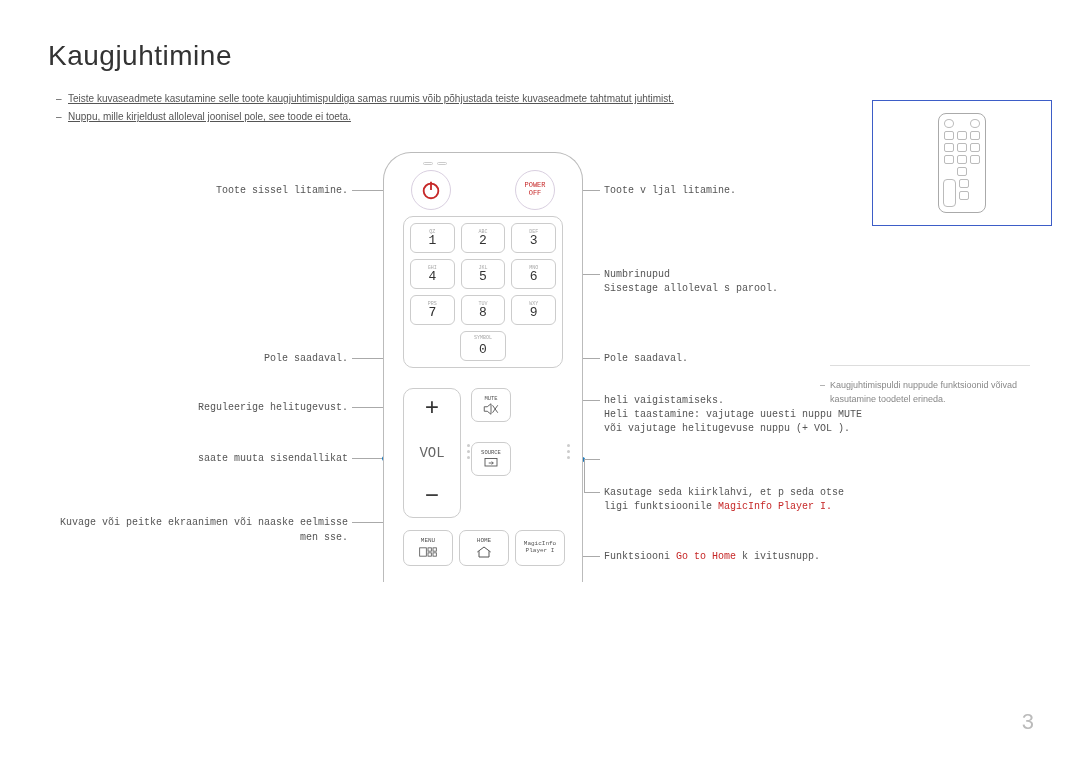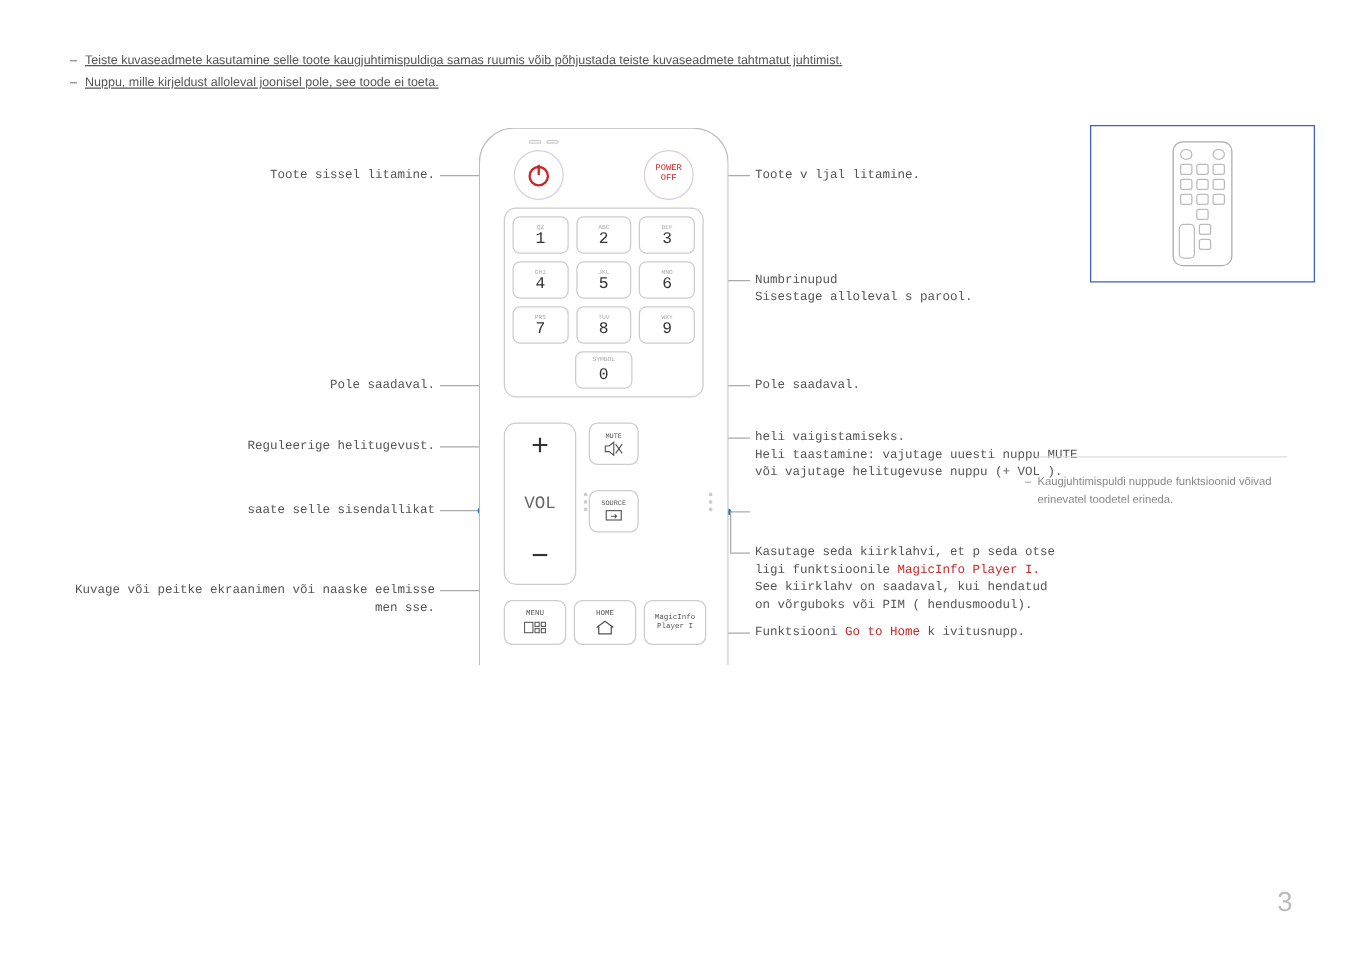--- a/index.html
+++ b/index.html
@@ -53,20 +53,21 @@
   .mini .mv { width:14px; height:28px; border:0.8px solid #bbb; border-radius:4px; }
   .note { position:absolute; right:60px; top:365px; width:190px; font-size:9px; color:#888; line-height:1.5; padding-top:14px; }
   .note::before { content:""; position:absolute; top:0; left:0; right:-10px; border-top:0.5px solid #ddd; }
   .pnum { position:absolute; right:46px; bottom:28px; font-size:22px; color:#bbb; font-weight:300; }
   .highlight { color:#c62828; }
 </style>
 </head>
 <body>
 
 <div class="page">
+  <h1>Kaugjuhtimine</h1>
   <ul class="intro">
     <li>Teiste kuvaseadmete kasutamine selle toote kaugjuhtimispuldiga samas ruumis võib põhjustada teiste kuvaseadmete tahtmatut juhtimist.</li>
     <li>Nuppu, mille kirjeldust alloleval joonisel pole, see toode ei toeta.</li>
   </ul>
 
   <div class="thumb">
     <div class="mini">
       <div class="mr">
           <div class="mc r"></div>
           <div style="width:10px"></div>
@@ -100,21 +101,21 @@
         </div>
     </div>
   </div>
 
   <div class="main">
 
     <div class="left-col">
       <div class="label" style="top:32px">Toote sissel litamine.</div>
       <div class="label" style="top:200px">Pole saadaval.</div>
       <div class="label" style="top:249px">Reguleerige helitugevust.</div>
-      <div class="label" style="top:300px">saate selle sisendallikat</div>
+      <div class="label" style="top:300px">saate muuta sisendallikat</div>
       <div class="label" style="top:363px; line-height:1.5;">Kuvage või peitke ekraanimen  või naaske eelmisse men sse.</div>
     </div>
 
     <div class="leader" style="left:304px; top:38px; width:48px"></div>
       <div class="dot" style="left:352px; top:35.5px"></div>
     <div class="leader" style="left:304px; top:206px; width:48px"></div>
       <div class="dot" style="left:352px; top:203.5px"></div>
     <div class="leader" style="left:304px; top:255px; width:48px"></div>
       <div class="dot" style="left:352px; top:252.5px"></div>
     <div class="leader" style="left:304px; top:306px; width:30px"></div>
@@ -126,21 +127,20 @@
       <div class="rlabel" style="top:32px">Toote v ljal litamine.</div>
       <div class="rlabel" style="top:116px">
         <span>Numbrinupud</span><br><span>Sisestage alloleval s parool.</span>
       </div>
       <div class="rlabel" style="top:200px">Pole saadaval.</div>
       <div class="rlabel" style="top:242px; width:260px">
         <span>heli vaigistamiseks.</span><br><span>Heli taastamine: vajutage uuesti nuppu MUTE või vajutage helitugevuse nuppu (+ VOL  ).</span>
       </div>
       <div class="rlabel" style="top:334px; width:250px">
         <span>Kasutage seda kiirklahvi, et p seda otse ligi funktsioonile</span> <span class="highlight">MagicInfo Player I.</span><br>
-        <span>See kiirklahv on saadaval, kui  hendatud on võrguboks või PIM ( hendusmoodul).</span>
       </div>
       <div class="rlabel" style="top:398px">
         <span>Funktsiooni </span><span class="highlight">Go to Home</span><span> k ivitusnupp.</span>
       </div>
     </div>
 
     <div class="leader" style="left:518px; top:38px; width:34px"></div>
       <div class="dot" style="left:514px; top:35.5px"></div>
     <div class="leader" style="left:518px; top:122px; width:34px"></div>
       <div class="dot" style="left:514px; top:119.5px"></div>
@@ -281,17 +281,17 @@
         <div class="btm mi">
           <span>MagicInfo</span>
             <span>Player I</span>
         </div>
       </div>
     </div>
   </div>
 
   <div class="note">
     <span style="position:absolute; left:-10px;">–</span>
-    <span>Kaugjuhtimispuldi nuppude funktsioonid võivad erinevatel toodetel erineda.</span>
+    <span>Kaugjuhtimispuldi nuppude funktsioonid võivad kasutamine toodetel erineda.</span>
   </div>
 
   <div class="pnum">3</div>
 </div>
 
 </body></html>

